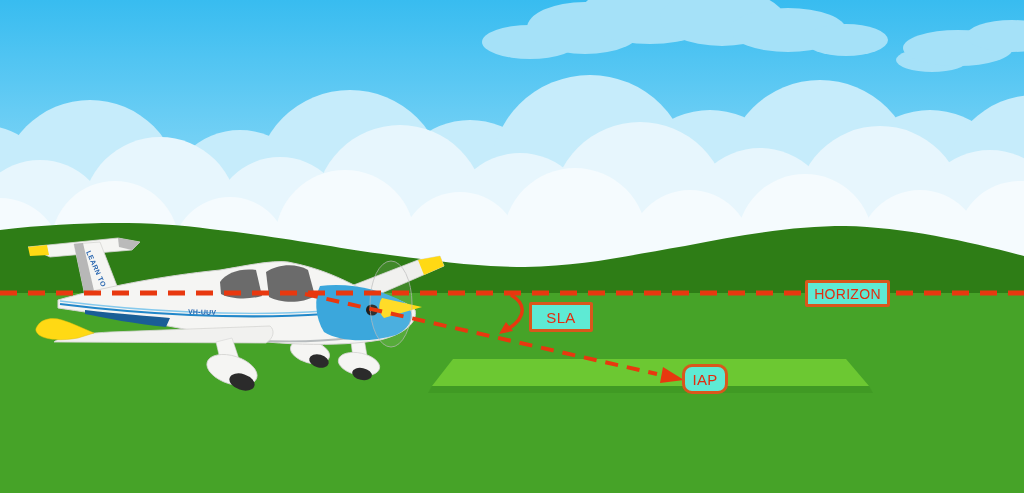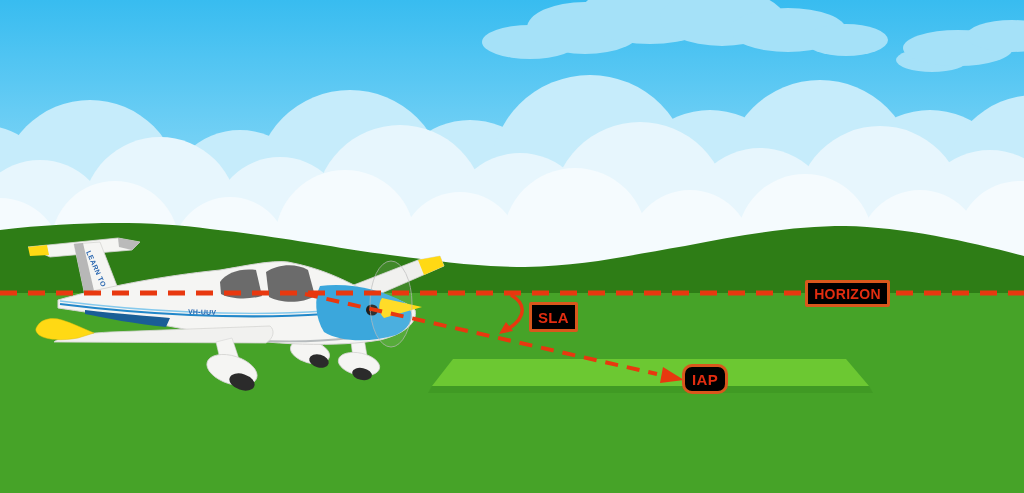--- a/index.html
+++ b/index.html
@@ -5,31 +5,31 @@
   html,body { margin:0; padding:0; }
   body {
     width:1024px; height:493px; overflow:hidden;
     font-family:"Liberation Sans", sans-serif;
     background:#fff;
   }
   .stage { position:relative; width:1024px; height:493px; overflow:hidden; }
   .stage svg.scene { position:absolute; left:0; top:0; display:block; }
   .label {
     position:absolute; box-sizing:border-box;
-    background:#000000;
+    background:#5eead4;
     border:3px solid var(--label-border-red, #D9571C);
     border-radius:2px;
     color:var(--label-text-red, #E22D10);
-    font-weight:bold;
+    font-weight:normal;
     display:flex; align-items:center; justify-content:center;
     z-index:10; letter-spacing:0.3px;
     font-family:"Liberation Sans", sans-serif;
   }
   #lbl-horizon { left:805px; top:280px; width:85px; height:27px; font-size:14px; }
-  #lbl-sla     { left:529px; top:302px; width:49px; height:30px; font-size:15px; }
+  #lbl-sla     { left:529px; top:302px; width:64px; height:30px; font-size:15px; }
   #lbl-iap     { left:682px; top:364px; width:46px; height:30px; font-size:15px;border-radius:10px; }
 </style>
 </head>
 <body>
 
 <div class="stage">
 
   <svg class="scene" width="1024" height="493" viewBox="0 0 1024 493">
     <defs>
       <linearGradient id="skyGrad" x1="0" y1="0" x2="0" y2="1">

